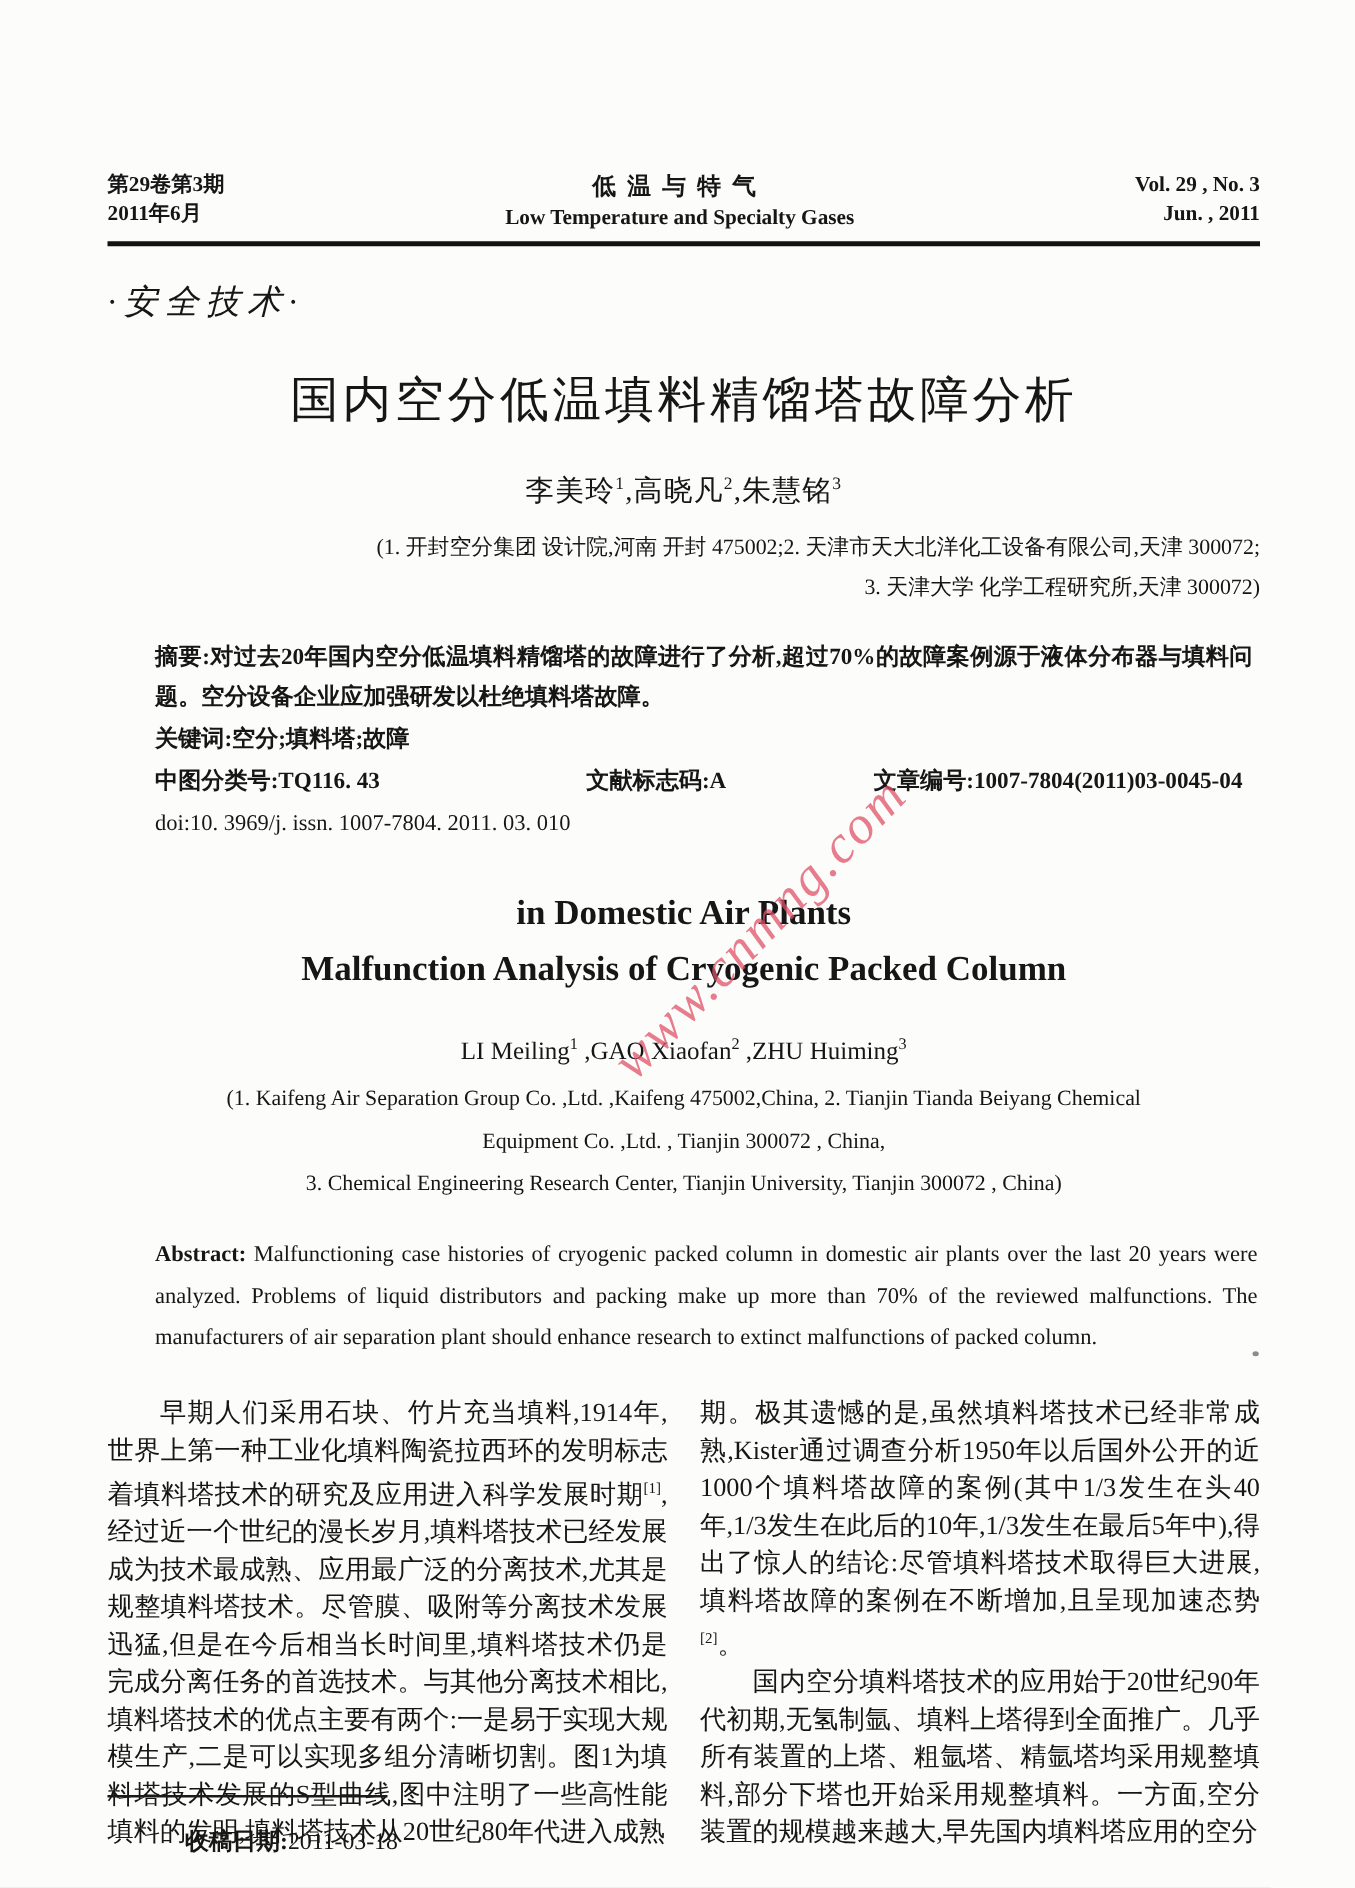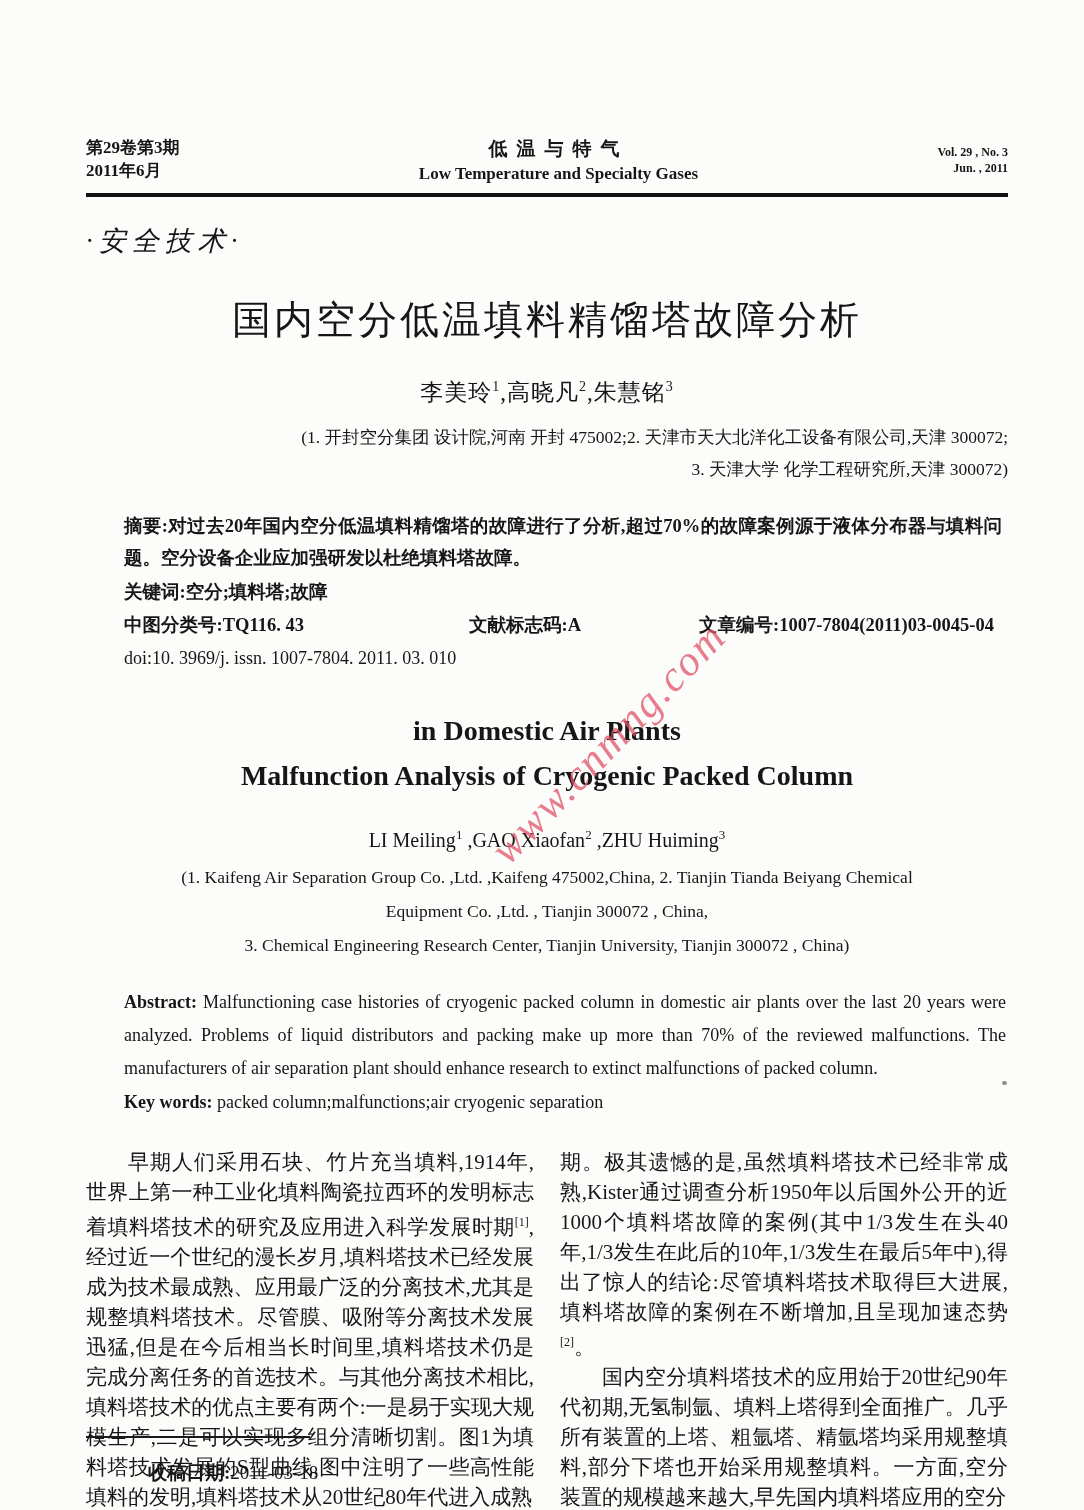--- a/index.html
+++ b/index.html
@@ -15,21 +15,21 @@
     overflow: hidden;
   }
   .content { padding: 136px 76px 0 86px; }
 
   
   .jheader { display: flex; justify-content: space-between; align-items: center; }
   .jheader .hl { font-size: 17px; font-weight: bold; line-height: 1.35; white-space: nowrap; }
   .jheader .hc { text-align: center; flex: 1; }
   .jheader .hc .cn { font-size: 19px; font-weight: bold; letter-spacing: 9px; }
   .jheader .hc .en { font-size: 17px; font-weight: bold; margin-top: 2px; }
-  .jheader .hr2 { font-size: 12px; font-weight: bold; line-height: 1.35; text-align: right; white-space: nowrap; }
+  .jheader .hr2 { font-size: 17px; font-weight: bold; line-height: 1.35; text-align: right; white-space: nowrap; }
   .header-rule { border: none; border-top: 4px solid #121212; margin-top: 9px; }
 
   
   .badge { margin-top: 26px; font-size: 27px; font-weight: normal; font-style: italic; letter-spacing: 6px; }
 
   
   .title-cn { margin-top: 34px; text-align: center; font-size: 39px; font-weight: normal; letter-spacing: 3px; }
   .authors { margin-top: 30px; text-align: center; font-size: 23px; letter-spacing: 1px; }
   .authors sup { font-size: 14px; }
   .affil-cn { margin-top: 14px; text-align: right; font-size: 17.5px; line-height: 1.8; }
@@ -145,24 +145,20 @@
     <div class="affil-en">
       <div>(1. Kaifeng Air Separation Group Co. ,Ltd. ,Kaifeng 475002,China, 2. Tianjin Tianda Beiyang Chemical</div>
       <div>Equipment Co. ,Ltd. , Tianjin 300072 , China,</div>
       <div>3. Chemical Engineering Research Center, Tianjin University, Tianjin 300072 , China)</div>
     </div>
 
     <div class="abs-en">
       <span class="lbl">Abstract:</span>
       <span>Malfunctioning case histories of cryogenic packed column in domestic air plants over the last 20 years were analyzed. Problems of liquid distributors and packing make up more than 70% of the reviewed malfunctions. The manufacturers of air separation plant should enhance research to extinct malfunctions of packed column.</span>
     </div>
-    <div class="kw-en">
-      <span class="lbl">Key words:</span>
-      <span>packed column;malfunctions;air cryogenic separation</span>
-    </div>
 
     <div class="cols">
       <div class="col">
         <p class="indent"><span>早期人们采用石块、竹片充当填料,1914年,世界上第一种工业化填料陶瓷拉西环的发明标志着填料塔技术的研究及应用进入科学发展时期</span><sup>[1]</sup><span>,经过近一个世纪的漫长岁月,填料塔技术已经发展成为技术最成熟、应用最广泛的分离技术,尤其是规整填料塔技术。尽管膜、吸附等分离技术发展迅猛,但是在今后相当长时间里,填料塔技术仍是完成分离任务的首选技术。与其他分离技术相比,填料塔技术的优点主要有两个:一是易于实现大规模生产,二是可以实现多组分清晰切割。图1为填料塔技术发展的S型曲线,图中注明了一些高性能填料的发明,填料塔技术从20世纪80年代进入成熟</span></p>
       </div>
       <div class="col">
         <p><span>期。极其遗憾的是,虽然填料塔技术已经非常成熟,Kister通过调查分析1950年以后国外公开的近1000个填料塔故障的案例(其中1/3发生在头40年,1/3发生在此后的10年,1/3发生在最后5年中),得出了惊人的结论:尽管填料塔技术取得巨大进展,填料塔故障的案例在不断增加,且呈现加速态势</span><sup>[2]</sup><span>。</span></p>
         <p class="indent"><span>国内空分填料塔技术的应用始于20世纪90年代初期,无氢制氩、填料上塔得到全面推广。几乎所有装置的上塔、粗氩塔、精氩塔均采用规整填料,部分下塔也开始采用规整填料。一方面,空分装置的规模越来越大,早先国内填料塔应用的空分</span></p>
       </div>
     </div>

